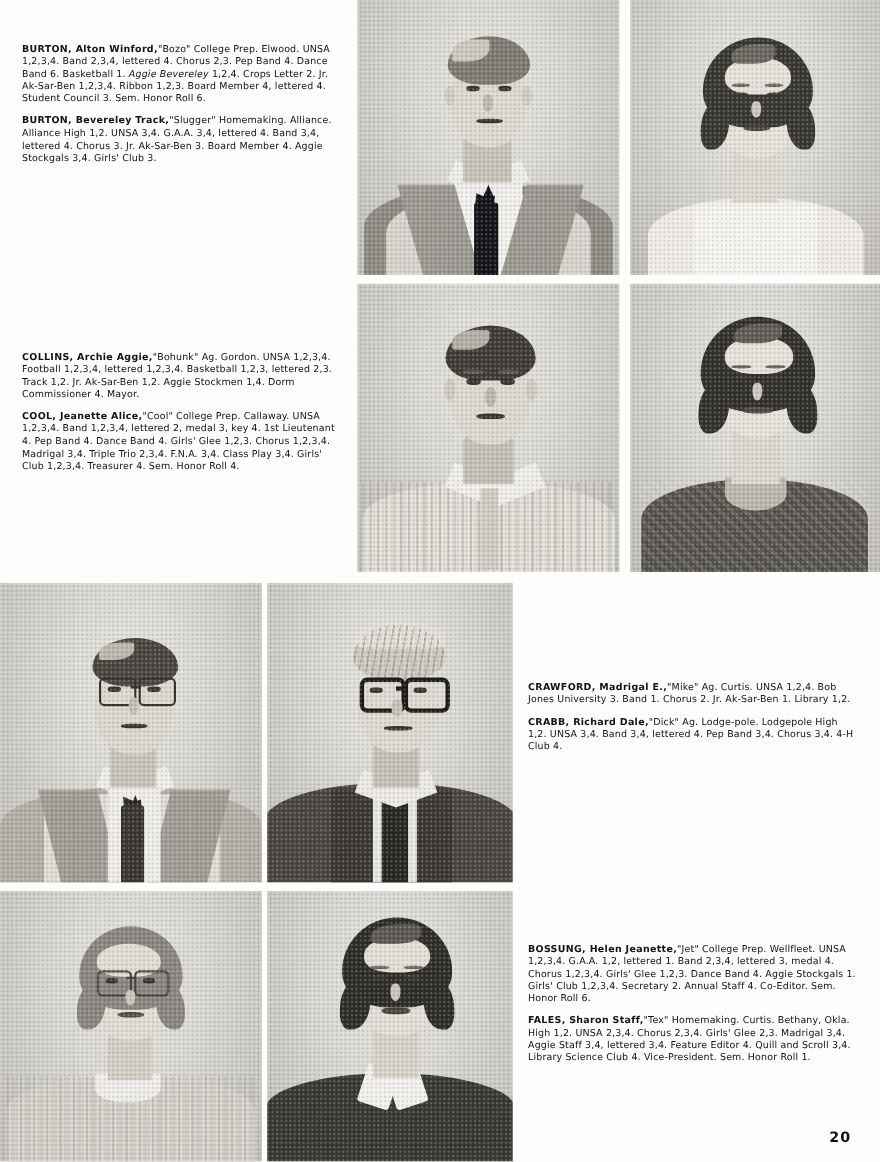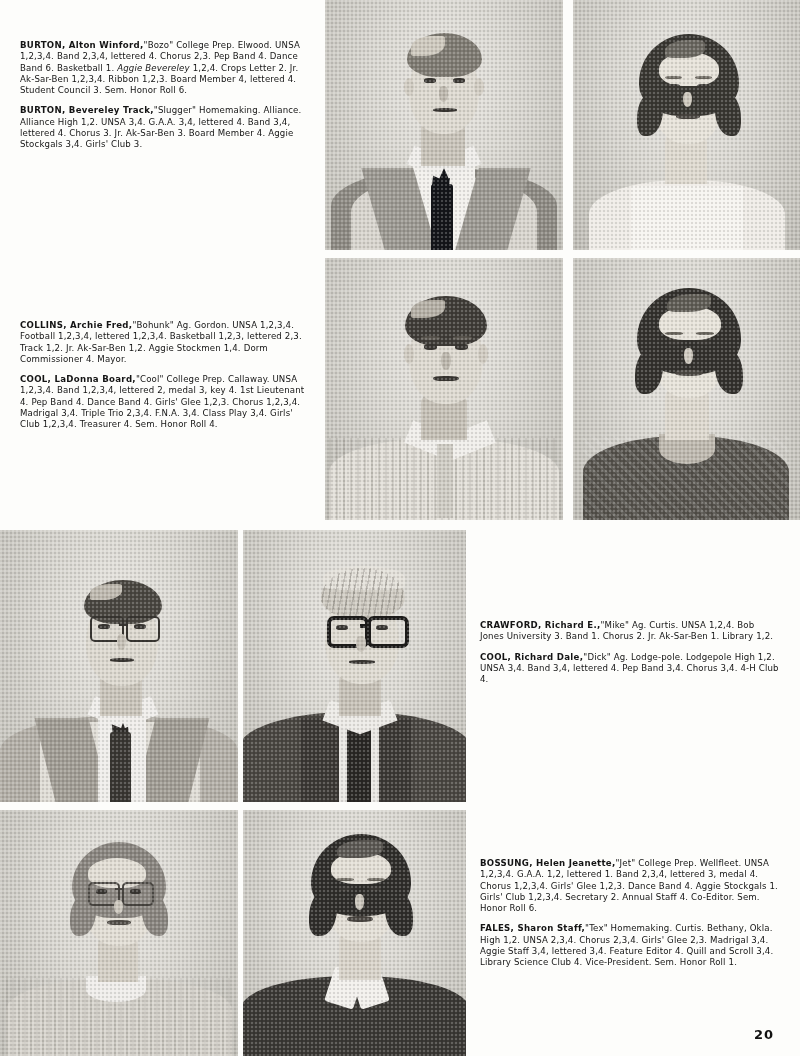--- a/index.html
+++ b/index.html
@@ -349,27 +349,27 @@
     <div class="mouth" style="left:104px; top:106px; width:26px; height:6px; background:#4a4641;"></div>
     <div class="grain"></div>
   </div>
 
   <div class="entry" style="left:20px; top:40px; width:292px;">
     <p><span class="nm">BURTON, Alton Winford,</span><span>"Bozo"</span><span> College Prep. Elwood. UNSA 1,2,3,4. Band 2,3,4, lettered 4. Chorus 2,3. Pep Band 4. Dance Band 6. Basketball 1. </span><span class="it">Aggie Bevereley</span><span> 1,2,4. Crops Letter 2. Jr. Ak-Sar-Ben 1,2,3,4. Ribbon 1,2,3. Board Member 4, lettered 4. Student Council 3. Sem. Honor Roll 6.</span></p>
     <p><span class="nm">BURTON, Bevereley Track,</span><span>"Slugger"</span><span> Homemaking. Alliance. Alliance High 1,2. UNSA 3,4. G.A.A. 3,4, lettered 4. Band 3,4, lettered 4. Chorus 3. Jr. Ak-Sar-Ben 3. Board Member 4. Aggie Stockgals 3,4. Girls' Club 3.</span></p>
   </div>
 
   <div class="entry" style="left:20px; top:320px; width:292px;">
-    <p><span class="nm">COLLINS, Archie Fred,</span><span>"Bohunk"</span><span> Ag. Gordon. UNSA 1,2,3,4. Football 1,2,3,4, lettered 1,2,3,4. Basketball 1,2,3, lettered 2,3. Track 1,2. Jr. Ak-Sar-Ben 1,2. Aggie Stockmen 1,4. Dorm Commissioner 4. Mayor.</span></p>
-    <p><span class="nm">COOL, LaDonna Board,</span><span>"Cool"</span><span> College Prep. Callaway. UNSA 1,2,3,4. Band 1,2,3,4, lettered 2, medal 3, key 4. 1st Lieutenant 4. Pep Band 4. Dance Band 4. Girls' Glee 1,2,3. Chorus 1,2,3,4. Madrigal 3,4. Triple Trio 2,3,4. F.N.A. 3,4. Class Play 3,4. Girls' Club 1,2,3,4. Treasurer 4. Sem. Honor Roll 4.</span></p>
+    <p><span class="nm">COLLINS, Archie Aggie,</span><span>"Bohunk"</span><span> Ag. Gordon. UNSA 1,2,3,4. Football 1,2,3,4, lettered 1,2,3,4. Basketball 1,2,3, lettered 2,3. Track 1,2. Jr. Ak-Sar-Ben 1,2. Aggie Stockmen 1,4. Dorm Commissioner 4. Mayor.</span></p>
+    <p><span class="nm">COOL, Jeanette Alice,</span><span>"Cool"</span><span> College Prep. Callaway. UNSA 1,2,3,4. Band 1,2,3,4, lettered 2, medal 3, key 4. 1st Lieutenant 4. Pep Band 4. Dance Band 4. Girls' Glee 1,2,3. Chorus 1,2,3,4. Madrigal 3,4. Triple Trio 2,3,4. F.N.A. 3,4. Class Play 3,4. Girls' Club 1,2,3,4. Treasurer 4. Sem. Honor Roll 4.</span></p>
   </div>
 
   <div class="entry" style="left:480px; top:620px; width:300px;">
-    <p><span class="nm">CRAWFORD, Richard E.,</span><span>"Mike"</span><span> Ag. Curtis. UNSA 1,2,4. Bob Jones University 3. Band 1. Chorus 2. Jr. Ak-Sar-Ben 1. Library 1,2.</span></p>
-    <p><span class="nm">COOL, Richard Dale,</span><span>"Dick"</span><span> Ag. Lodge-pole. Lodgepole High 1,2. UNSA 3,4. Band 3,4, lettered 4. Pep Band 3,4. Chorus 3,4. 4-H Club 4.</span></p>
+    <p><span class="nm">CRAWFORD, Madrigal E.,</span><span>"Mike"</span><span> Ag. Curtis. UNSA 1,2,4. Bob Jones University 3. Band 1. Chorus 2. Jr. Ak-Sar-Ben 1. Library 1,2.</span></p>
+    <p><span class="nm">CRABB, Richard Dale,</span><span>"Dick"</span><span> Ag. Lodge-pole. Lodgepole High 1,2. UNSA 3,4. Band 3,4, lettered 4. Pep Band 3,4. Chorus 3,4. 4-H Club 4.</span></p>
   </div>
 
   <div class="entry" style="left:480px; top:858px; width:300px;">
     <p><span class="nm">BOSSUNG, Helen Jeanette,</span><span>"Jet"</span><span> College Prep. Wellfleet. UNSA 1,2,3,4. G.A.A. 1,2, lettered 1. Band 2,3,4, lettered 3, medal 4. Chorus 1,2,3,4. Girls' Glee 1,2,3. Dance Band 4. Aggie Stockgals 1. Girls' Club 1,2,3,4. Secretary 2. Annual Staff 4. Co-Editor. Sem. Honor Roll 6.</span></p>
     <p><span class="nm">FALES, Sharon Staff,</span><span>"Tex"</span><span> Homemaking. Curtis. Bethany, Okla. High 1,2. UNSA 2,3,4. Chorus 2,3,4. Girls' Glee 2,3. Madrigal 3,4. Aggie Staff 3,4, lettered 3,4. Feature Editor 4. Quill and Scroll 3,4. Library Science Club 4. Vice-President. Sem. Honor Roll 1.</span></p>
   </div>
 
   <div class="pageno">20</div>
 
 </div>

